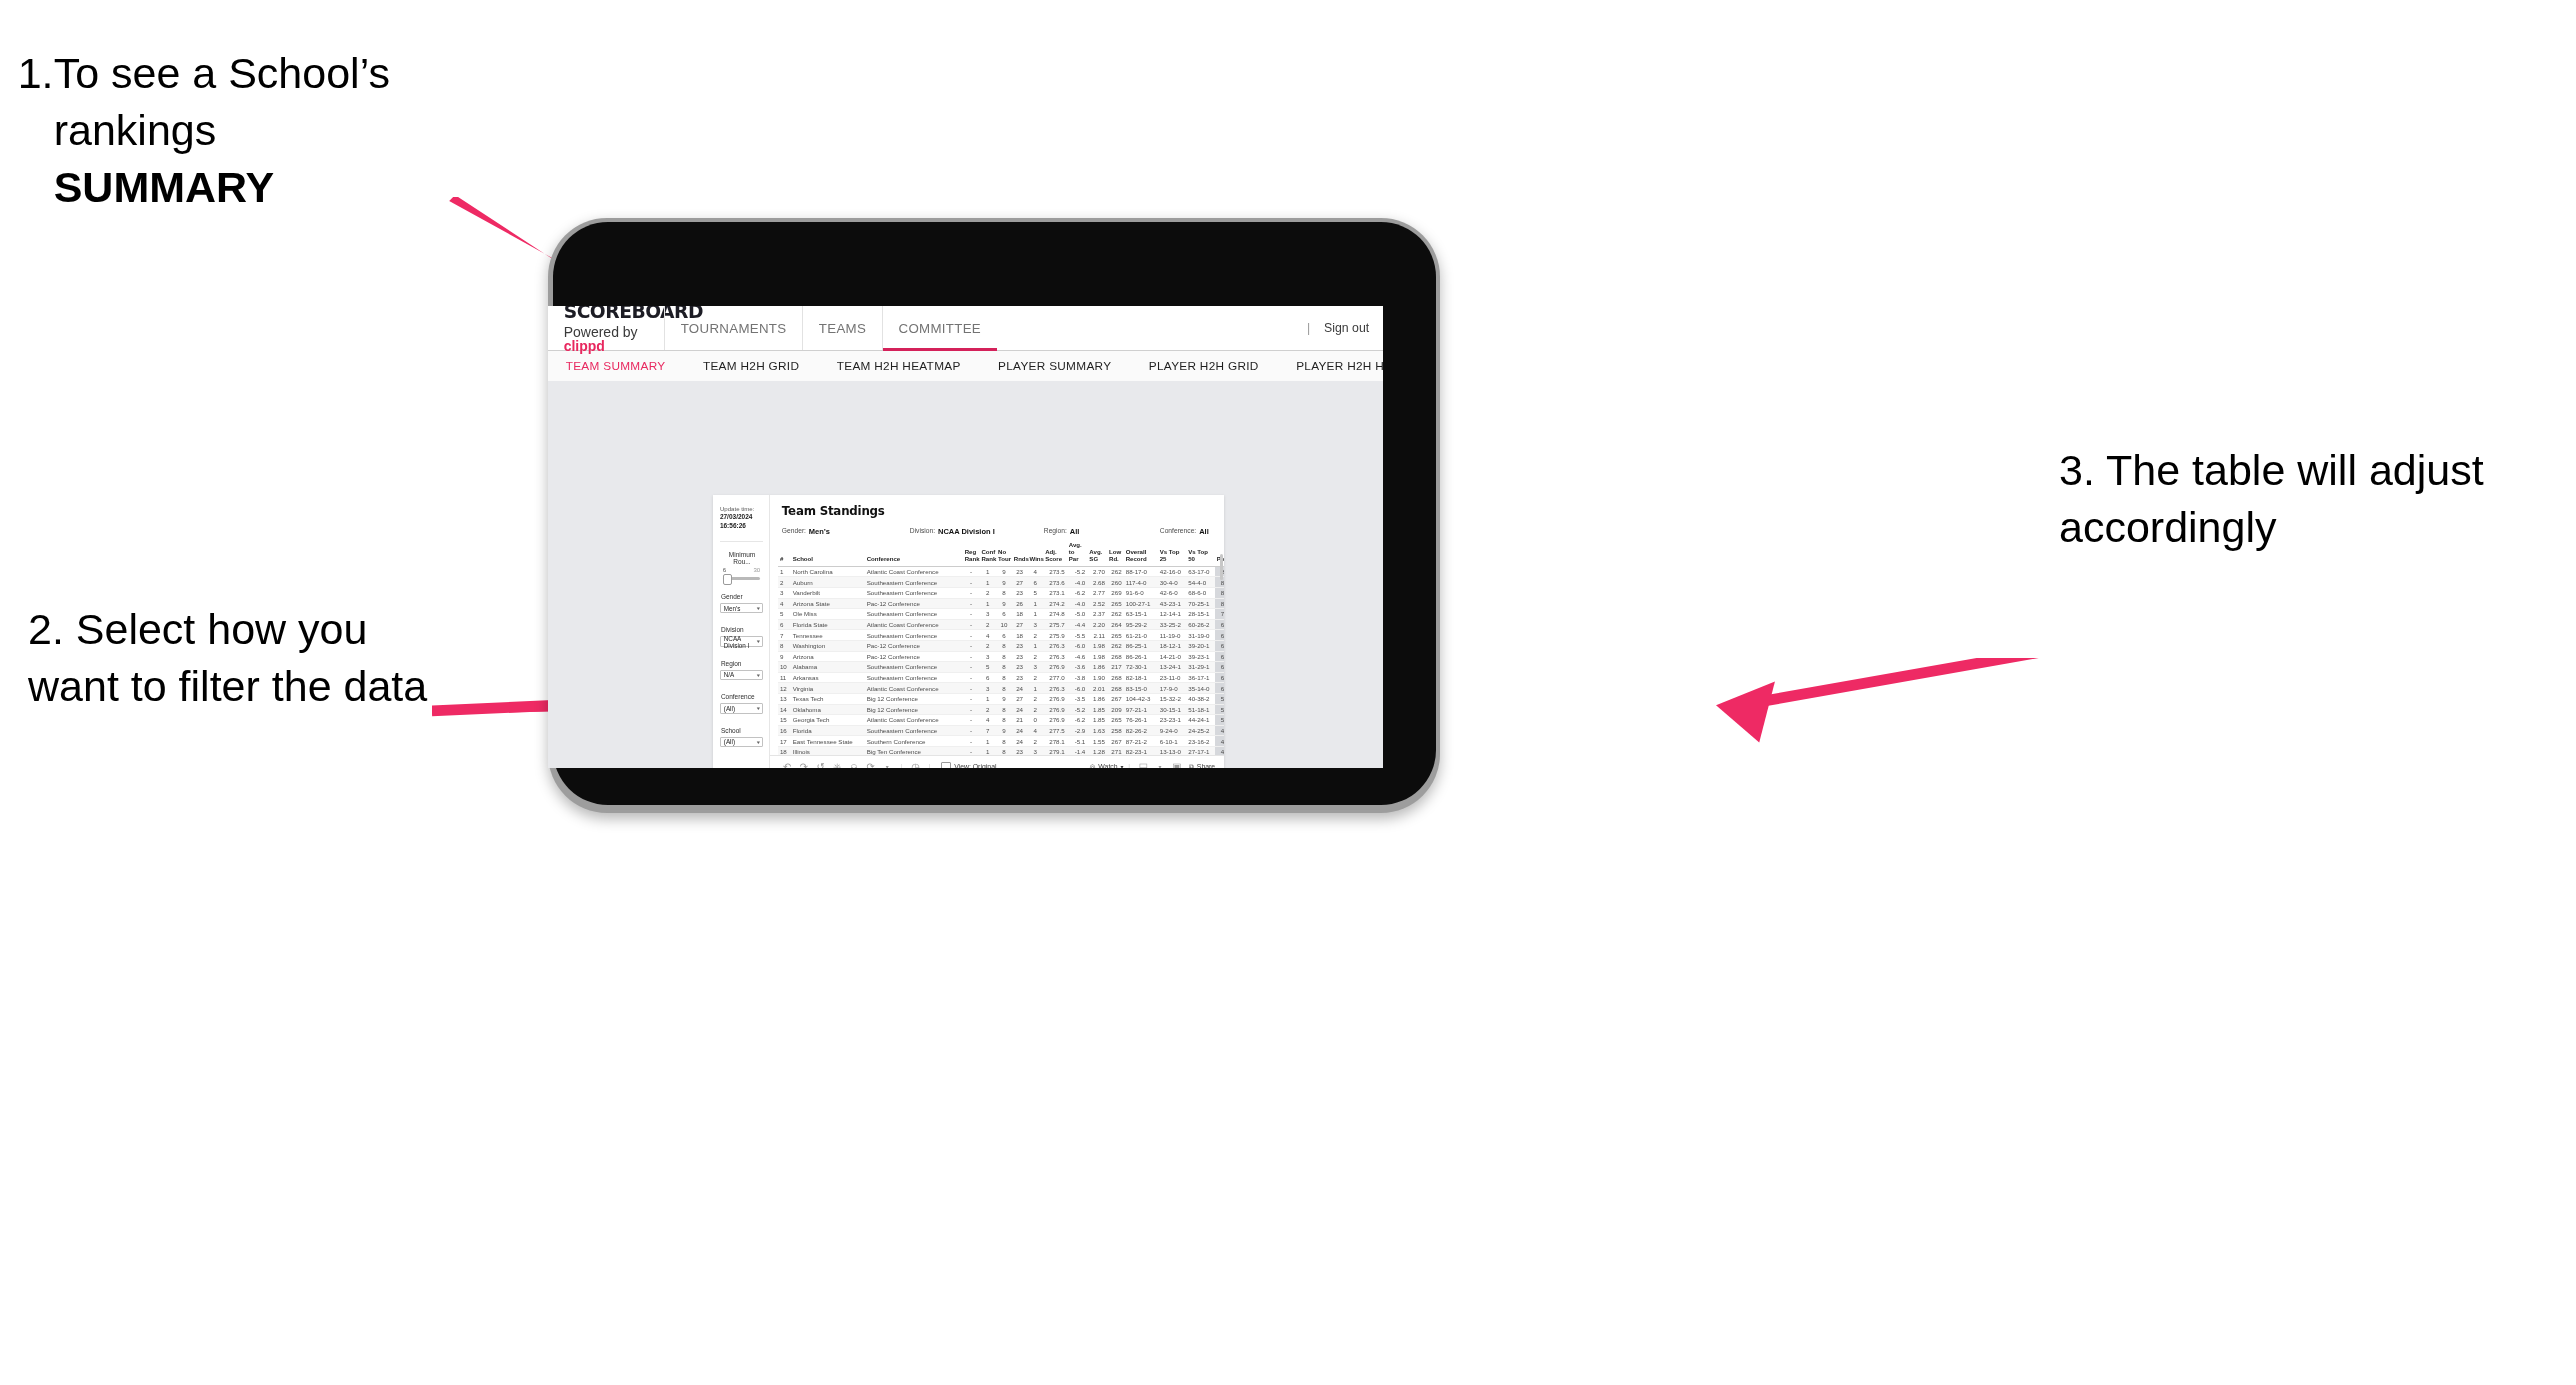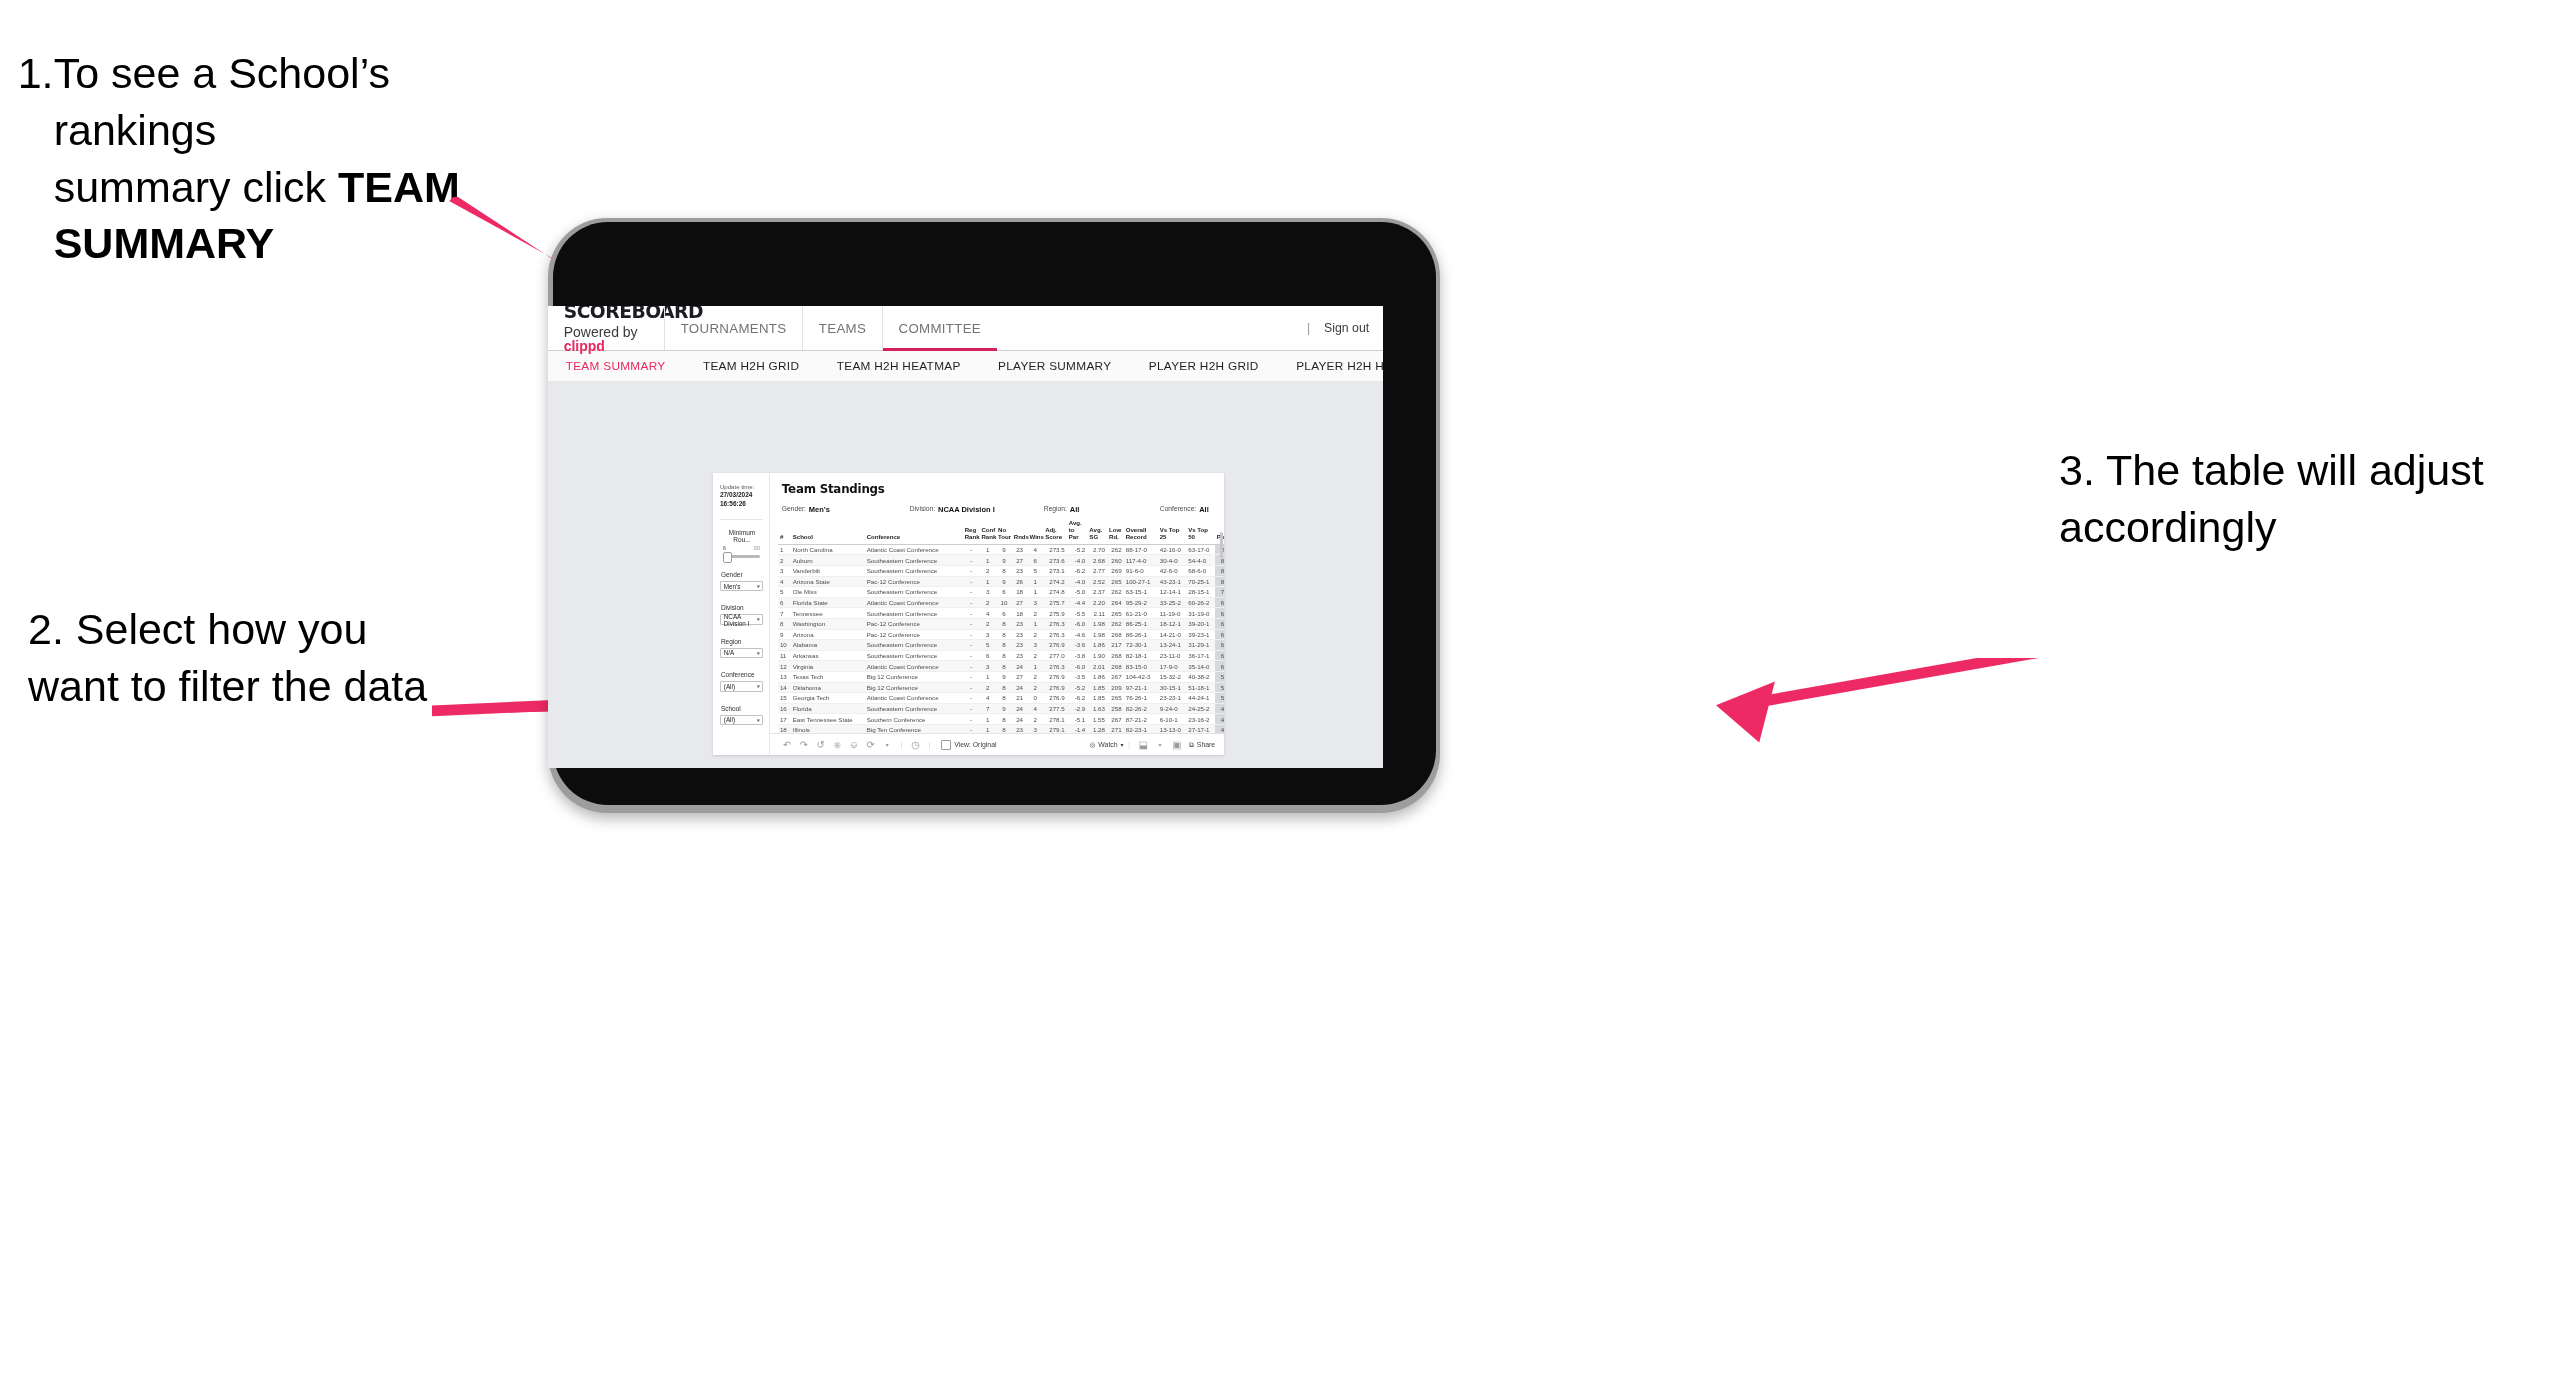--- a/index.html
+++ b/index.html
@@ -52,21 +52,21 @@
   .signout{position:absolute;right:13.8px;top:0;bottom:0;display:flex;align-items:center;gap:13.8px;font-size:12.3px;color:#3b3b3b;}
   .signout .bar{color:#9a9a9a;}
 
   .subbar{height:29.5px;background:#fafafa;border-bottom:1px solid #cfcfcf;display:flex;align-items:center;padding-left:17.7px;gap:8px;}
   .subtab{font-size:11.8px;letter-spacing:0.3px;color:#1f1f1f;padding:0 17.7px 0 0;margin-right:11.8px;cursor:pointer;white-space:nowrap;}
   .subtab.active{color:#e8285f;}
 
   .canvas{position:absolute;left:0;top:75px;right:0;bottom:0;background:#e8e9ec;}
 
   
-  .card{position:absolute;left:165px;top:92px;width:511px;height:282px;background:#ffffff;box-shadow:0 1px 2.9px rgba(0,0,0,.14);display:flex;}
+  .card{position:absolute;left:165px;top:114px;width:511px;height:282px;background:#ffffff;box-shadow:0 1px 2.9px rgba(0,0,0,.14);display:flex;}
   .side{width:57px;border-right:1px solid #e6e6e6;box-sizing:border-box;padding:9.8px 5.9px 0 6.9px;}
   .upd-l{font-size:6.1px;color:#5a5a5a;line-height:1.35;}
   .upd-v{font-size:6.5px;color:#222;font-weight:bold;line-height:1.35;}
   .side hr{border:0;border-top:1px solid #e6e6e6;margin:10.8px 0 8.8px;}
   .fl{font-size:6.5px;color:#2c2c2c;margin:0 0 2.9px 1px;}
   .fl.ttl{text-align:center;margin-bottom:1px;}
   .slider-nums{display:flex;justify-content:space-between;font-size:6.1px;color:#555;padding:0 2.9px;}
   .slider-nums .mx{color:#9a9a9a;}
   .track{position:relative;height:2.9px;background:#b9b9b9;border-radius:2px;margin:3.9px 2.9px 0 2.9px;}
   .knob{position:absolute;left:0;top:-2.9px;width:6.9px;height:8.8px;background:#fff;border:1px solid #9a9a9a;border-radius:2px;}
@@ -101,21 +101,20 @@
   .tb-right{margin-left:auto;display:flex;align-items:center;gap:0;}
   .sq{display:inline-block;width:7.9px;height:7.9px;border:1px solid #9b9b9b;border-radius:1px;}
 </style>
 </head>
 <body>
 
 <div class="anno" id="anno1">
   <span class="num">1.</span>
   <div class="body">
     <div>To see a School’s rankings</div>
-    <div><span>summary click </span><span class="bold">TEAM</span></div>
     <div class="bold">SUMMARY</div>
   </div>
 </div>
 
 <div class="anno" id="anno2">2. Select how you want to filter the data</div>
 
 <div class="anno" id="anno3">3. The table will adjust accordingly</div>
 
 <svg class="arrow" style="left:447px;top:197px;" width="187" height="108" viewBox="0 0 190 110">
   <g fill="#ee2a64">

